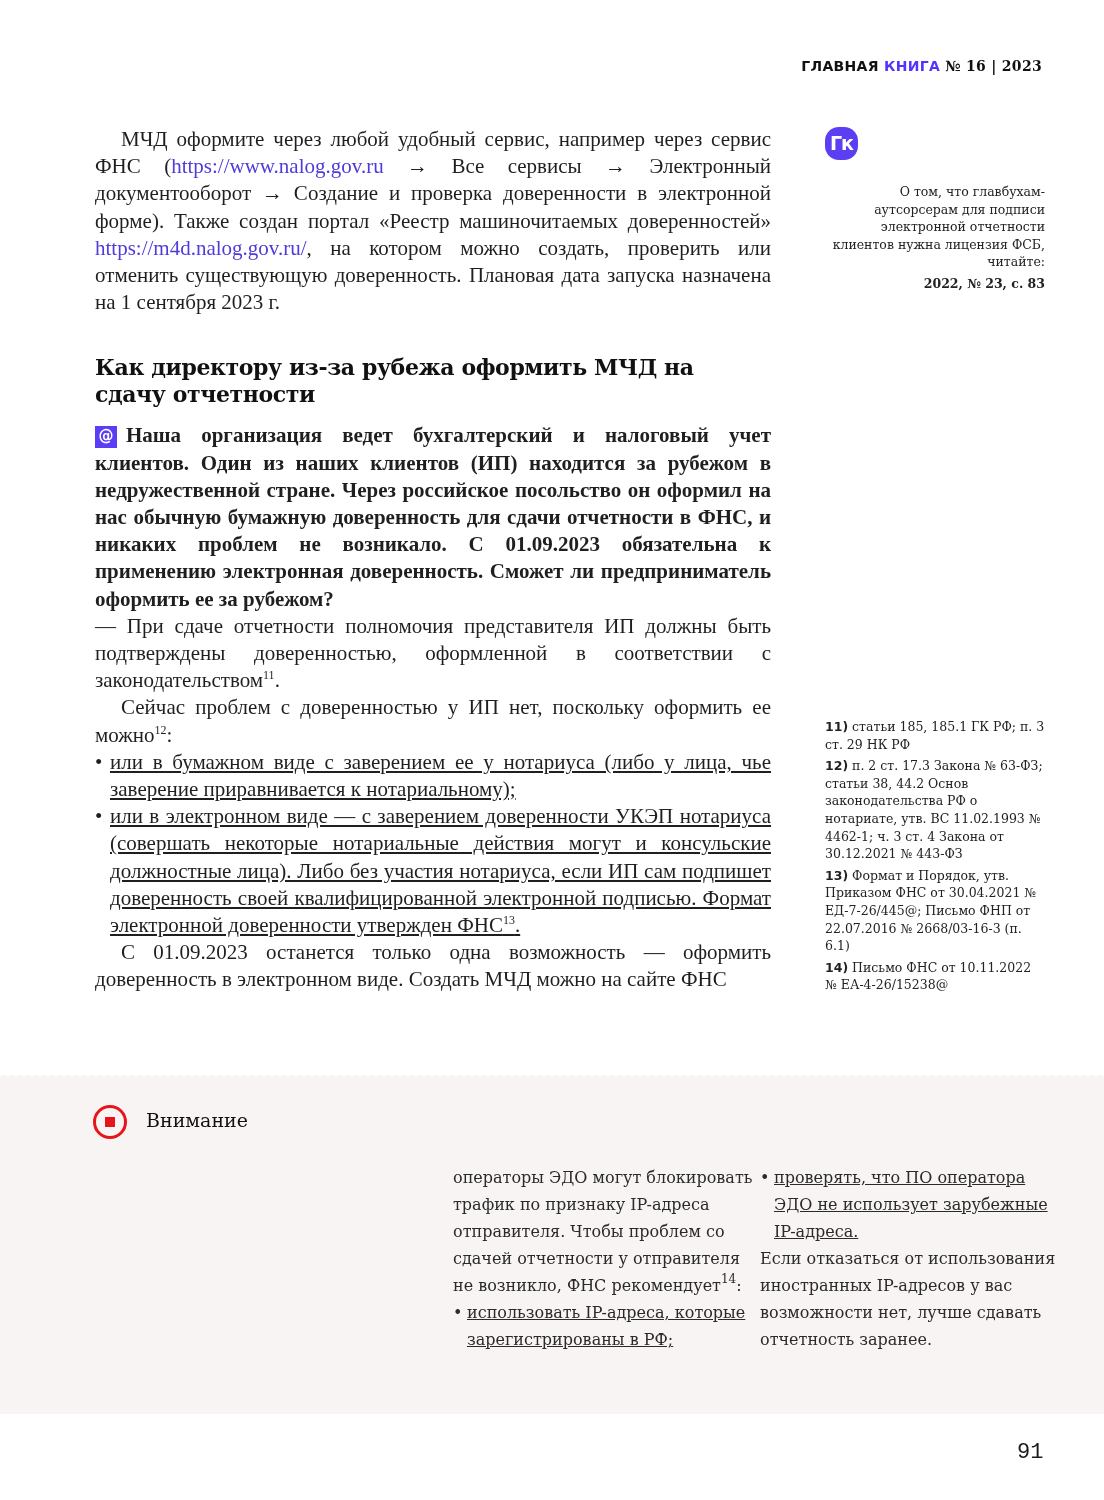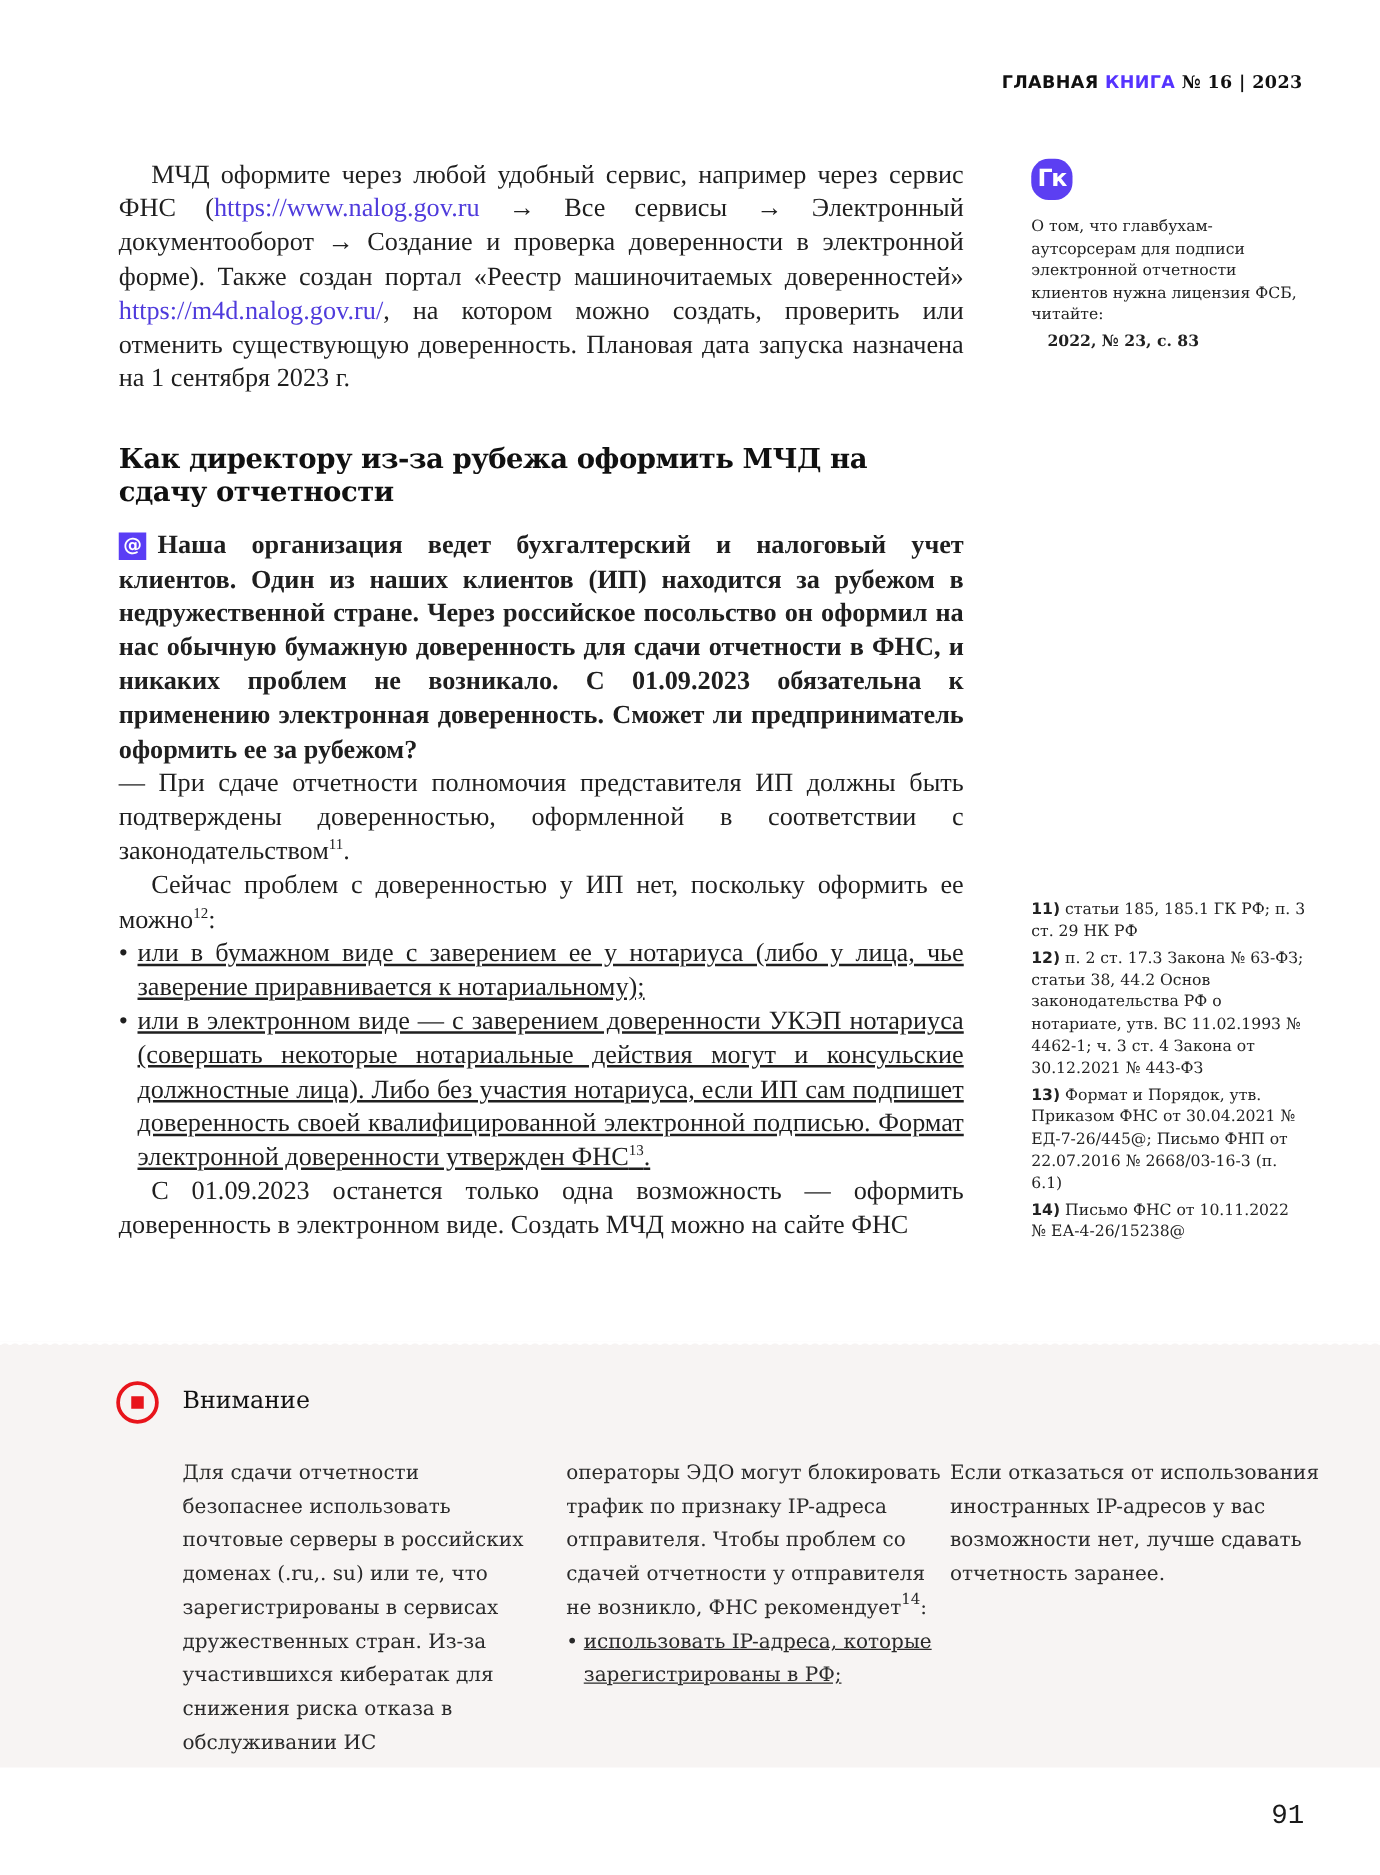--- a/index.html
+++ b/index.html
@@ -19,21 +19,21 @@
   .question { font-weight: bold; margin: 0; }
   .at-badge { display: inline-block; width: 22px; height: 22px; line-height: 21px; background: #5a3df5; color: #fff; text-align: center; font-family: "DejaVu Sans", sans-serif; font-size: 15px; font-weight: bold; vertical-align: 1px; margin-right: 9px; text-indent: 0; }
   sup { font-size: 12px; line-height: 0; vertical-align: 8px; }
   ul.bullets { list-style: none; margin: 0; padding: 0; }
   ul.bullets li { position: relative; padding-left: 15px; text-decoration: underline; }
   ul.bullets li::before { content: "•"; position: absolute; left: 0; top: 0; }
 
   
   .sidebar { position: absolute; left: 825px; width: 220px; font-family: "DejaVu Serif", serif; font-size: 12.5px; line-height: 17.6px; color: #222; }
   .gk-logo { position: absolute; left: 825px; top: 127px; width: 33px; height: 33px; background: #5c3ff2; color: #fff; font-family: "DejaVu Sans", sans-serif; font-weight: bold; font-size: 19px; line-height: 33px; text-align: center; letter-spacing: -1px; border-radius: 14px; }
-  .sidebar-note { top: 172px; }
+  .sidebar-note { top: 183px; text-align: right; }
   .sidebar-note .ref { font-weight: bold; margin-top: 4px; margin-left: 13px; }
   .footnotes { top: 718px; }
   .footnote { margin-bottom: 4px; }
   .footnote .fn-num { font-weight: bold; font-family: "DejaVu Sans", sans-serif; text-align: right; }
 
   
   .attention { position: absolute; left: 0; top: 1076px; width: 1104px; height: 338px; background: #f7f4f3; }
   .attention::before { content: ""; position: absolute; left: 0; right: 0; top: -3px; height: 6px; background: radial-gradient(circle at 4px 6px, #f7f4f3 4px, transparent 4.5px) repeat-x; background-size: 8px 6px; }
   .att-icon { position: absolute; left: 93px; top: 29px; width: 34px; height: 34px; border: 3px solid #e8141b; border-radius: 50%; box-sizing: border-box; }
   .att-icon::after { content: ""; position: absolute; left: 9px; top: 9px; width: 10px; height: 10px; background: #e8141b; }
@@ -84,29 +84,29 @@
   <div class="footnote"><span class="fn-num">11)</span> <span>статьи 185, 185.1 ГК РФ; п. 3 ст. 29 НК РФ</span></div>
   <div class="footnote"><span class="fn-num">12)</span> <span>п. 2 ст. 17.3 Закона № 63-ФЗ; статьи 38, 44.2 Основ законодательства РФ о нотариате, утв. ВС 11.02.1993 № 4462-1; ч. 3 ст. 4 Закона от 30.12.2021 № 443-ФЗ</span></div>
   <div class="footnote"><span class="fn-num">13)</span> <span>Формат и Порядок, утв. Приказом ФНС от 30.04.2021 № ЕД-7-26/445@; Письмо ФНП от 22.07.2016 № 2668/03-16-3 (п. 6.1)</span></div>
   <div class="footnote"><span class="fn-num">14)</span> <span>Письмо ФНС от 10.11.2022 № ЕА-4-26/15238@</span></div>
 </div>
 
 <div class="attention">
   <div class="att-icon"></div>
   <div class="att-title">Внимание</div>
 
-  <div class="att-col c1">
-    <p>Для сдачи отчетности безопаснее использовать почтовые серверы в российских доменах (.ru,. su) или те, что зарегистрированы в сервисах дружественных стран. Из-за участившихся кибератак для снижения риска отказа в обслуживании ИС</p>
-  </div>
 
   <div class="att-col c2">
     <p><span>операторы ЭДО могут блокировать трафик по признаку IP-адреса отправителя. Чтобы проблем со сдачей отчетности у отправителя не возникло, ФНС рекомендует</span><sup>14</sup>:</p>
     <ul class="bullets">
       <li>использовать IP-адреса, которые зарегистрированы в РФ;</li>
     </ul>
   </div>
 
   <div class="att-col c3">
+    <ul class="bullets">
+      <li>проверять, что ПО оператора ЭДО не использует зарубежные IP-адреса.</li>
+    </ul>
     <p>Если отказаться от использования иностранных IP-адресов у вас возможности нет, лучше сдавать отчетность заранее.</p>
   </div>
 </div>
 
 <div class="page-number">91</div>
 
 </body></html>

